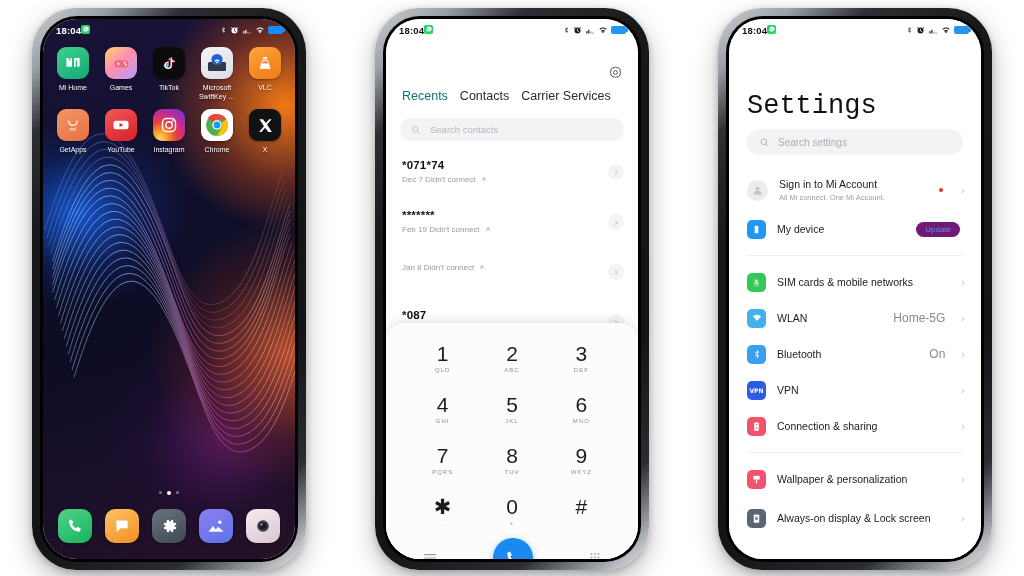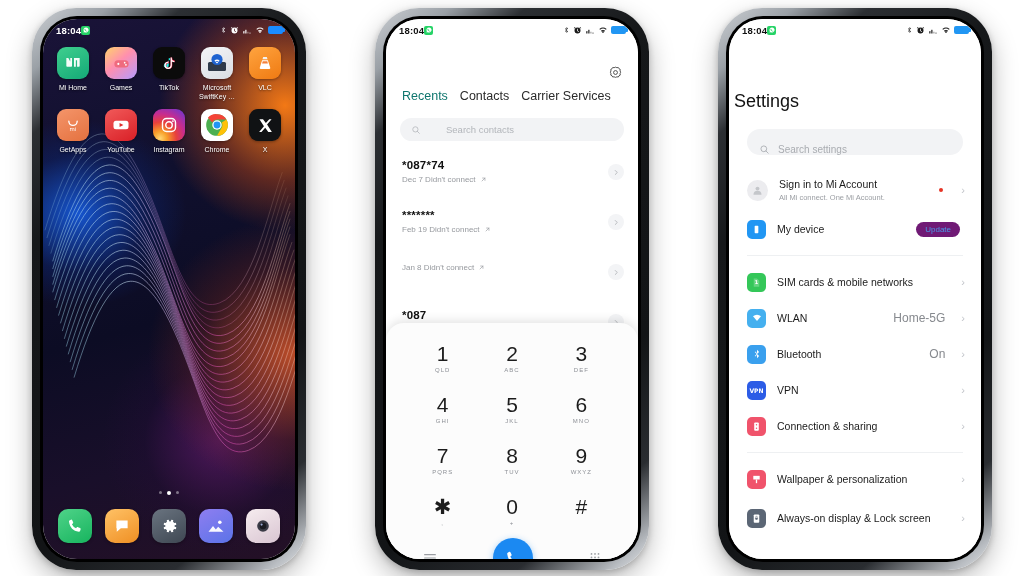--- a/index.html
+++ b/index.html
@@ -42,21 +42,21 @@
   }
 
   
   .statusbar{
     position:absolute; top:0; left:0; right:0; height:22px;
     display:flex; align-items:center; justify-content:space-between;
     padding:0 12px 0 13px;
     font-size:9px; letter-spacing:.2px;
     z-index:30;
   }
-  .sb-left{ display:flex; align-items:center; }
+  .sb-left{ display:flex; align-items:flex-start; }
   .sb-right{ display:flex; align-items:center; gap:3px; }
   .sb-time{ font-size:9.5px; font-weight:600; }
   .wa-badge{
     width:9px;height:9px;border-radius:2px;background:#25D366;
     display:flex;align-items:center;justify-content:center;
   }
   .wa-badge svg{ width:6px;height:6px; }
   .ico{ display:block; }
   .batt{
     width:15px;height:8px;border-radius:2px;background:#1a8cff;position:relative;
@@ -125,21 +125,21 @@
   }
   .tabs{
     position:absolute; top:70px; left:16px; right:10px;
     display:flex; align-items:baseline; gap:12px;
     font-size:12.5px; color:#2b2b2b;
   }
   .tab.active{ color:#0f766e; }
   .searchbar{
     position:absolute; top:99px; left:14px; right:14px; height:23px;
     background:#f2f3f5; border-radius:12px;
-    display:flex; align-items:center; gap:25px; padding:0 11px;
+    display:flex; align-items:center; gap:9px; padding:0 11px;
     font-size:9.5px; color:#b3b6bb;
   }
   .call-list{ position:absolute; top:132px; left:0; right:0; bottom:0; }
   .call-row{
     position:relative; height:50px; padding:8px 14px 0 16px;
   }
   .call-num{ font-size:11.5px; font-weight:700; color:#111; letter-spacing:.2px; }
   .call-sub{ font-size:8px; color:#96999e; margin-top:4px; display:flex; align-items:center; gap:4px;}
   .chev-circle{
     position:absolute; right:14px; top:13px;
@@ -164,26 +164,26 @@
   }
   .call-fab{
     width:40px;height:40px;border-radius:50%;background:#1b89f2;
     display:flex;align-items:center;justify-content:center;
     box-shadow:0 2px 7px rgba(27,137,242,.45);
   }
 
   
   .settings{ position:absolute; inset:0; background:#fff; }
   .set-title{
-    position:absolute; top:72px; left:5px; font-size:18px; color:#111; font-weight:400;
+    position:absolute; top:72px; left:18px; font-size:27px; color:#111; font-weight:400;font-family:Liberation Mono, monospace;
   }
   .set-search{
     position:absolute; top:110px; left:18px; right:18px; height:26px;
     background:#f2f3f5; border-radius:13px;
-    display:flex; align-items:flex-end; gap:8px; padding:0 12px;
+    display:flex; align-items:center; gap:8px; padding:0 12px;
     font-size:10px; color:#a9acb1;
   }
   .set-list{ position:absolute; top:150px; left:0; right:0; bottom:0; }
   .set-row{
     position:relative; display:flex; align-items:center; gap:11px;
     padding:0 16px 0 18px; height:36px;
   }
   .set-row.tall{ height:42px; }
   .set-ico{
     width:19px;height:19px;border-radius:5px; flex:0 0 19px;
@@ -478,21 +478,21 @@
         <div class="searchbar">
           <svg width="10" height="10" viewBox="0 0 24 24">
                 <circle cx="10.5" cy="10.5" r="6.3" fill="none" stroke="#b3b6bb" stroke-width="1.9"></circle>
                 <line x1="15.2" y1="15.2" x2="20" y2="20" stroke="#b3b6bb" stroke-width="1.9" stroke-linecap="round"></line>
               </svg>
           <span>Search contacts</span>
         </div>
 
         <div class="call-list">
           <div class="call-row">
-            <div class="call-num">*087*74</div>
+            <div class="call-num">*071*74</div>
             <div class="call-sub">
               <span>Dec 7 Didn't connect</span>
               <svg width="7" height="7" viewBox="0 0 24 24">
                     <path fill="none" stroke="#96999e" stroke-width="2.2" stroke-linecap="round" stroke-linejoin="round" d="M7 17L17 7M9 7h8v8"></path>
                   </svg>
             </div>
             <div class="chev-circle">
               <svg width="6" height="9" viewBox="0 0 24 24">
                     <path fill="none" stroke="#9a9da2" stroke-width="2.6" stroke-linecap="round" stroke-linejoin="round" d="M9 4l8 8-8 8"></path>
                   </svg>

